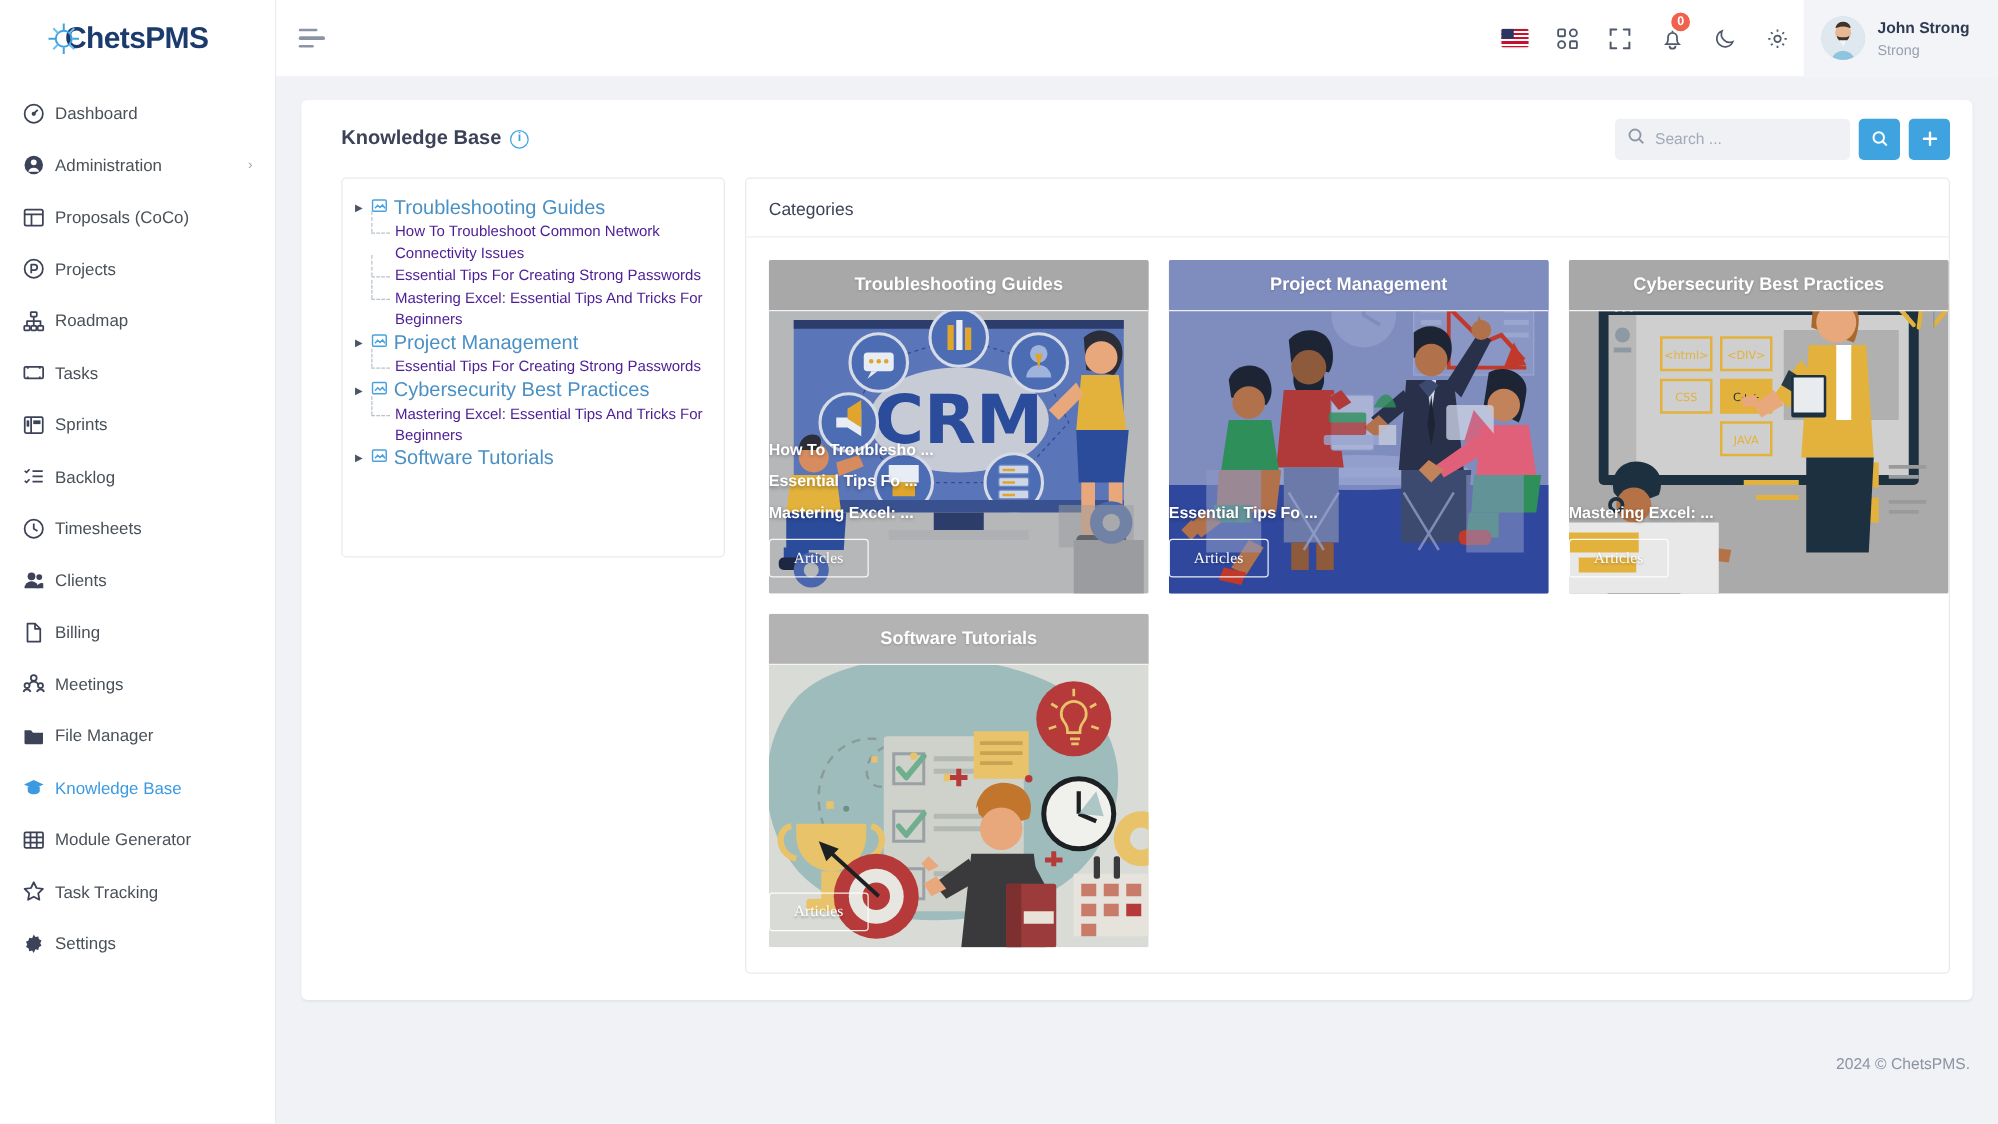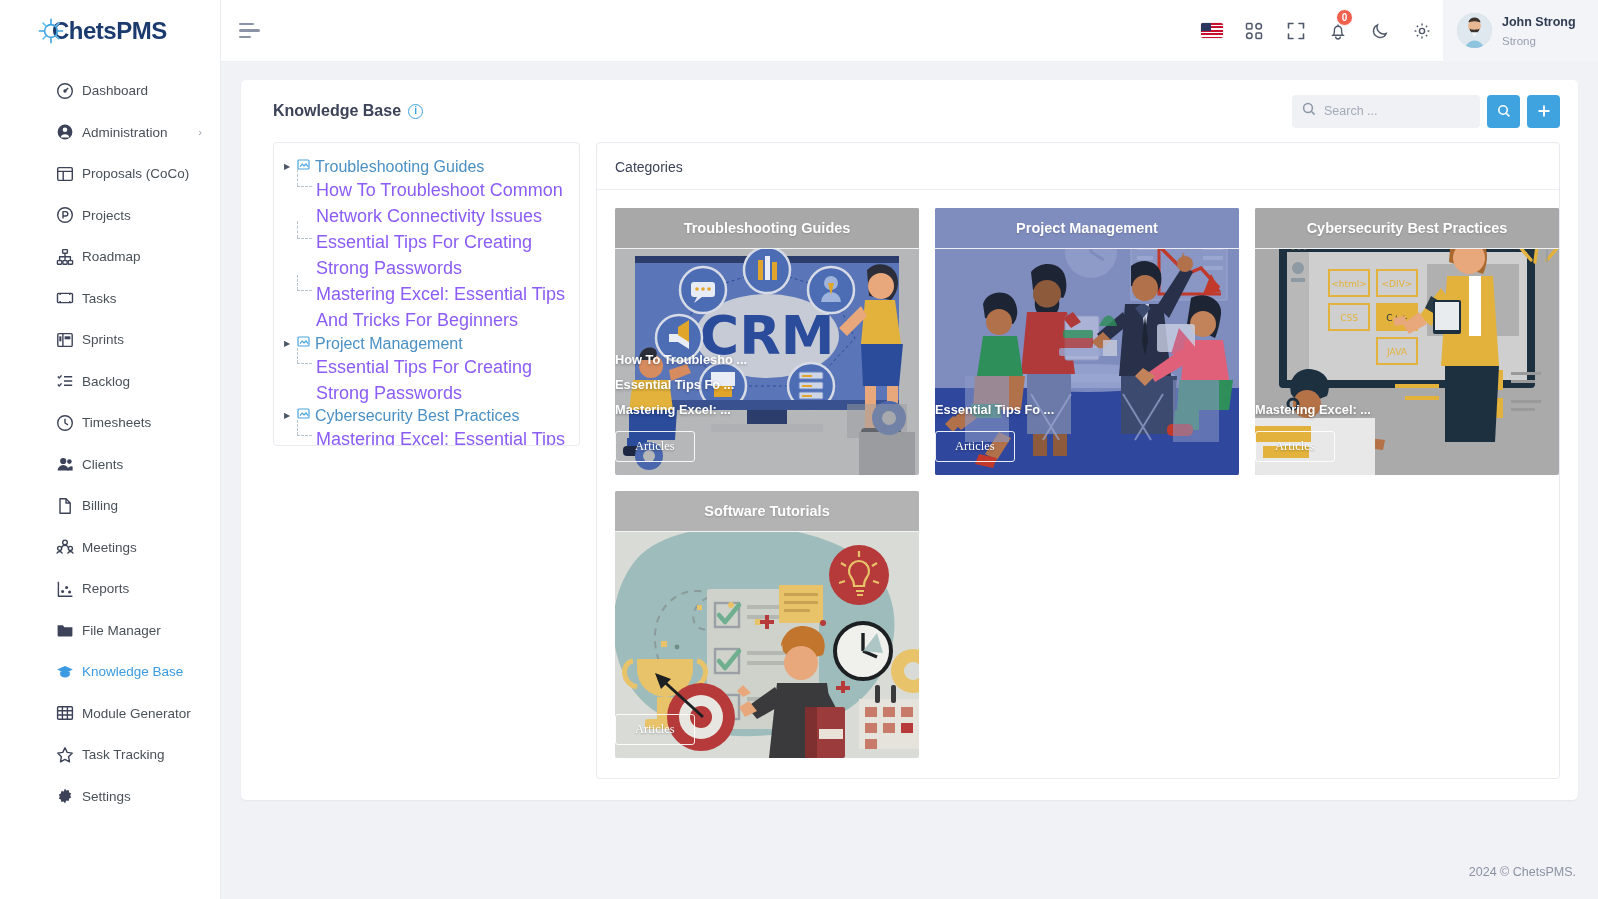--- a/index.html
+++ b/index.html
@@ -27,21 +27,21 @@
     z-index: 2;
   }
   .brand-text {
     font-size: 24px; font-weight: 700; letter-spacing: -0.5px;
     color: #1b3b6f;
   }
   .nav { padding-top: 8px; overflow: hidden; }
   .nav-item {
     display: flex; align-items: center; height: 41.5px;
     padding: 0 18px 0 18px; color: #495057; font-size: 13.5px;
-    cursor: pointer; position: relative; margin-left: 38px;
+    cursor: pointer; position: relative;
   }
   .nav-item.active { color: #3b9ae1; font-weight: 400; }
   .nav-ico {
     width: 26px; display: flex; align-items: center; justify-content: flex-start;
     flex: none; color: #3c4257;
   }
   .nav-item.active .nav-ico { color: #3b9ae1; }
   .nav-label { flex: 1; white-space: nowrap; }
   .nav-caret { color: #9aa3b0; font-size: 11px; margin-left: auto; }
 
@@ -140,21 +140,21 @@
   }
   .tguide:before {
     content: ""; position: absolute; left: 2px; top: -6px; bottom: 9px; width: 0;
     border-left: 1px dashed #b8c2cd;
   }
   .tguide:after {
     content: ""; position: absolute; left: 2px; top: 9px; width: 15px; height: 0;
     border-top: 1px dashed #b8c2cd;
   }
   .tchild.mid .tguide:before { top: -8px; }
-  .tchild-text { color: #8b5cf6; cursor: pointer; font-size: 18px; line-height: 1.45; }
+  .tchild-text { color: #4c1d95; cursor: pointer; font-size: 12px; line-height: 1.45; }
 
   
   .cat-panel {
     flex: 1; border: 1px solid #e8eaef; border-radius: 4px; min-width: 0;
     padding: 0 0 20px 0; overflow: hidden;
   }
   .cat-head {
     font-size: 14px; color: #3c4257; padding: 16px 18px 14px 18px;
     border-bottom: 1px solid #eceef2;
   }
@@ -182,21 +182,21 @@
     text-shadow: 0 1px 3px rgba(0,0,0,.35); cursor: pointer; line-height: 1.65;
   }
   .card-btn {
     margin-top: 7px; border: 1.5px solid rgba(255,255,255,.9); color: #fff;
     background: transparent; font-size: 12.5px; padding: 7px 19px; border-radius: 3px;
     cursor: pointer; font-family: Liberation Serif, serif; text-shadow: 0 1px 2px rgba(0,0,0,.3);
   }
   .card-art { position: absolute; inset: 0; z-index: 1; }
 
   .footer {
-    height: 55px; display: flex; align-items: center; justify-content: flex-end;
+    height: 55px; display: flex; justify-content: flex-end;
     padding-right: 22px; font-size: 12.5px; color: #8b93a3; flex: none;
     background: #f1f2f6;
   }
 </style>
 </head>
 <body>
 
 <div class="app">
 
   <aside class="sidebar">
@@ -329,31 +329,20 @@
             <svg width="18" height="18" viewBox="0 0 18 18" fill="none" stroke="currentColor" stroke-width="1.4" stroke-linejoin="round">
               <circle cx="9" cy="4.4" r="2.3"></circle>
               <path d="M5.4 10.2a3.7 3.7 0 0 1 7.2 0"></path>
               <circle cx="3.6" cy="10.4" r="2"></circle>
               <path d="M.8 15.6a2.9 2.9 0 0 1 5.6 0"></path>
               <circle cx="14.4" cy="10.4" r="2"></circle>
               <path d="M11.6 15.6a2.9 2.9 0 0 1 5.6 0"></path>
             </svg>
           </span>
           <span class="nav-label">Meetings</span>
-        </div>
-        <div class="nav-item">
-          <span class="nav-ico">
-            <svg width="18" height="18" viewBox="0 0 18 18" fill="none" stroke="currentColor" stroke-width="1.4" stroke-linejoin="round">
-              <path d="M2.4 1.8v14.4h14"></path>
-              <circle cx="6.6" cy="11.4" r="1.5" fill="currentColor" stroke="none"></circle>
-              <circle cx="10.6" cy="7.4" r="1.5" fill="currentColor" stroke="none"></circle>
-              <circle cx="13.6" cy="12" r="1.5" fill="currentColor" stroke="none"></circle>
-            </svg>
-          </span>
-          <span class="nav-label">Reports</span>
         </div>
         <div class="nav-item">
           <span class="nav-ico">
             <svg width="18" height="18" viewBox="0 0 18 18" fill="none" stroke="currentColor" stroke-width="1.4" stroke-linejoin="round">
               <path d="M1.6 4.2h5.2l1.6 2h8v8.2a1 1 0 0 1-1 1h-12.8a1 1 0 0 1-1-1z" fill="currentColor" stroke="none"></path>
             </svg>
           </span>
           <span class="nav-label">File Manager</span>
         </div>
         <div class="nav-item active">

